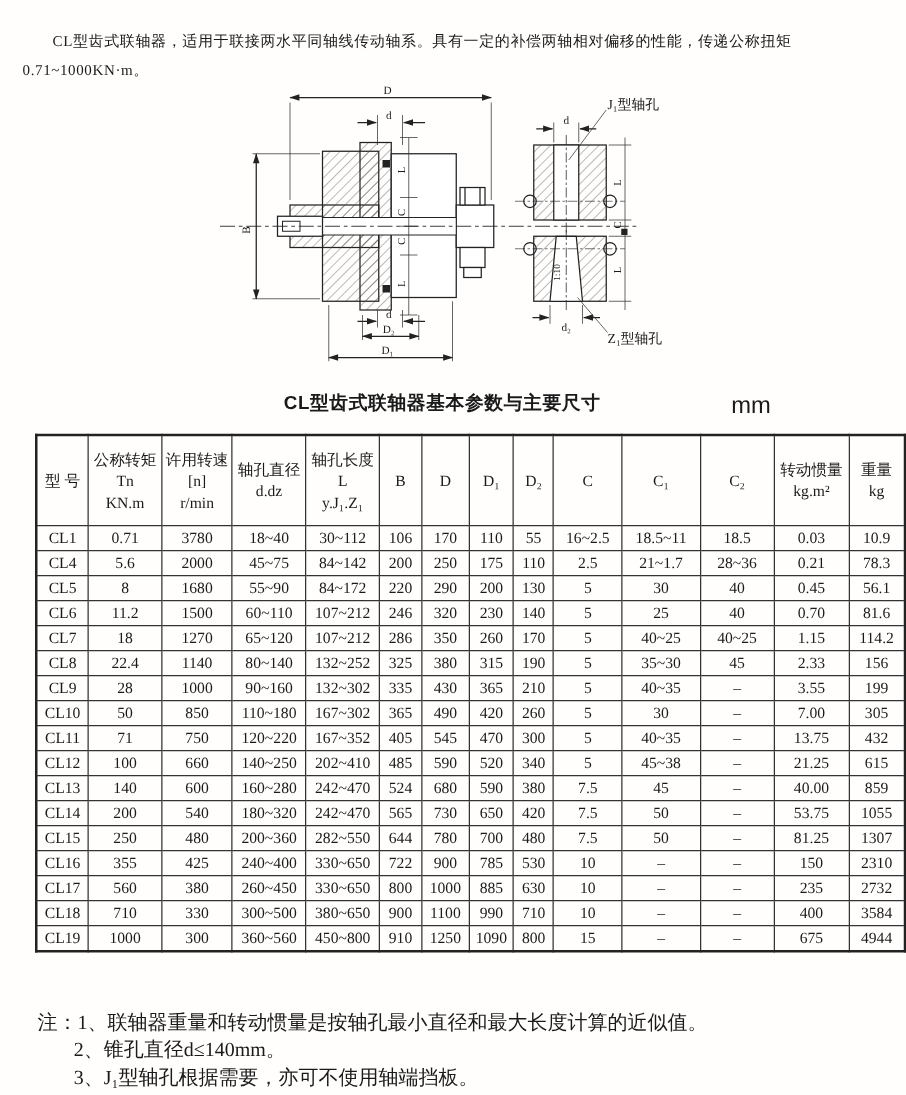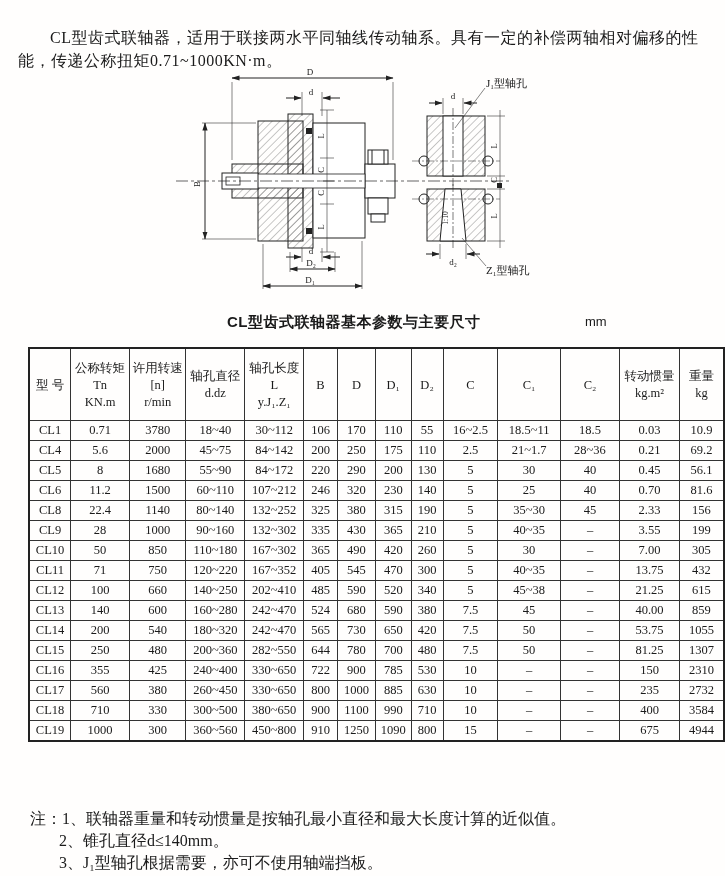--- a/index.html
+++ b/index.html
@@ -1,24 +1,24 @@
 <!DOCTYPE html>
 <html><head>
 <meta charset="utf-8">
 <style>
   html,body{margin:0;padding:0;background:#fff;}
   #page{position:relative;width:725px;height:876px;background:#fffefd;color:#1a1a1a;
         font-family:"Liberation Serif","DejaVu Serif",serif;overflow:hidden;}
-  .intro{position:absolute;top:10px;left:18px;width:692px;font-size:16px;line-height:23px;
+  .intro{position:absolute;top:10px;left:18px;width:692px;font-size:12px;line-height:23px;
          text-indent:2em;letter-spacing:0.5px;}
   .diagram{position:absolute;top:66px;left:0;width:725px;height:240px;}
   .title-row{position:absolute;top:313px;left:0;width:725px;height:22px;}
   .table-title{position:absolute;left:227px;top:0;font-family:"Liberation Sans","DejaVu Sans",sans-serif;
          font-weight:bold;font-size:15px;letter-spacing:0.5px;}
-  .unit{position:absolute;left:585px;top:1px;font-family:"Liberation Sans","DejaVu Sans",sans-serif;font-size:13px;}
+  .unit{position:absolute;left:585px;top:1px;font-family:"Liberation Sans","DejaVu Sans",sans-serif;font-size:19px;}
   table.params{position:absolute;top:347px;left:28px;border-collapse:collapse;table-layout:fixed;
          border:2px solid #222;font-size:12.5px;}
   table.params th,table.params td{border:1px solid #333;text-align:center;vertical-align:middle;
          padding:0 1px;overflow:hidden;white-space:nowrap;}
   table.params th{height:71px;font-weight:normal;font-size:12.5px;line-height:16px;}
   table.params td{height:19px;}
   table.params th div{margin:1px 0;}
   .notes{position:absolute;top:808px;left:30px;width:680px;font-size:16px;line-height:22px;}
   .note-line{white-space:nowrap;}
   .note-line.indent{padding-left:29px;}
@@ -241,21 +241,21 @@
           <td>45~75</td>
           <td>84~142</td>
           <td>200</td>
           <td>250</td>
           <td>175</td>
           <td>110</td>
           <td>2.5</td>
           <td>21~1.7</td>
           <td>28~36</td>
           <td>0.21</td>
-          <td>69.2</td>
+          <td>78.3</td>
         </tr>
         <tr>
           <td>CL5</td>
           <td>8</td>
           <td>1680</td>
           <td>55~90</td>
           <td>84~172</td>
           <td>220</td>
           <td>290</td>
           <td>200</td>
@@ -274,20 +274,36 @@
           <td>107~212</td>
           <td>246</td>
           <td>320</td>
           <td>230</td>
           <td>140</td>
           <td>5</td>
           <td>25</td>
           <td>40</td>
           <td>0.70</td>
           <td>81.6</td>
+        </tr>
+        <tr>
+          <td>CL7</td>
+          <td>18</td>
+          <td>1270</td>
+          <td>65~120</td>
+          <td>107~212</td>
+          <td>286</td>
+          <td>350</td>
+          <td>260</td>
+          <td>170</td>
+          <td>5</td>
+          <td>40~25</td>
+          <td>40~25</td>
+          <td>1.15</td>
+          <td>114.2</td>
         </tr>
         <tr>
           <td>CL8</td>
           <td>22.4</td>
           <td>1140</td>
           <td>80~140</td>
           <td>132~252</td>
           <td>325</td>
           <td>380</td>
           <td>315</td>

